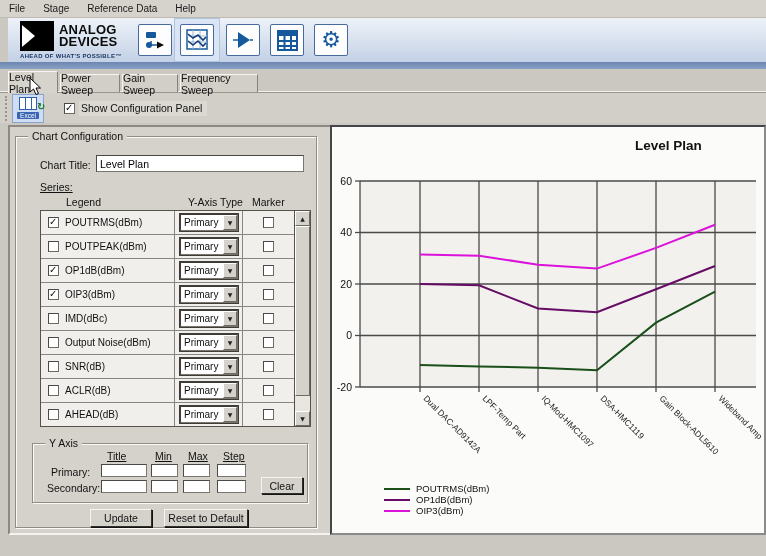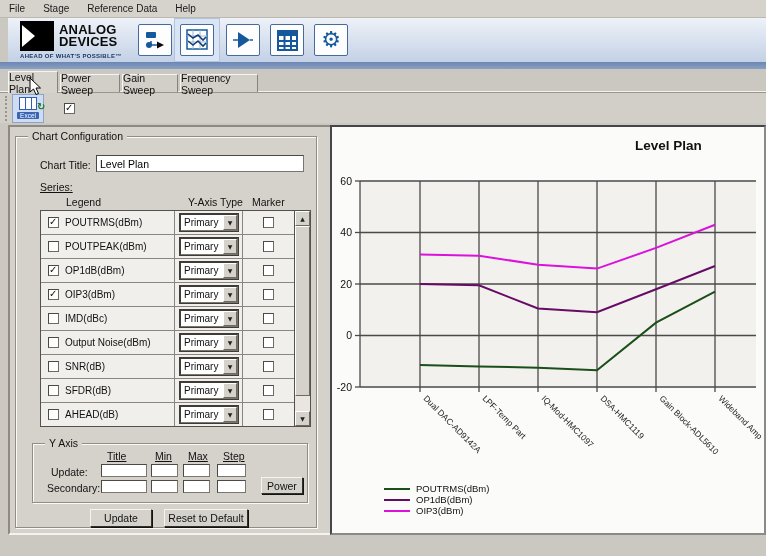--- a/index.html
+++ b/index.html
@@ -171,20 +171,21 @@
 </svg>
 
 <div id="excelbar">
   <div id="grip"></div>
   <div id="excel-btn">
     <div id="excel-grid"></div>
     <span id="excel-rot">↻</span>
     <span id="excel-label">Excel</span>
   </div>
   <span class="cb on" id="showcfg-box"></span>
+  <span id="showcfg-label">Show Configuration Panel</span>
 </div>
 
 <div id="config-panel">
   <div class="groupbox" id="gb-main">
     <span class="gb-label">Chart Configuration</span>
 
     <span class="lbl" style="left:24px; top:22px;">Chart Title:</span>
     <input class="tinput" style="left: 80px; top: 18px; width: 208px; height: 17px;" value="Level Plan">
 
     <span class="lbl ulbl" style="left:24px; top:44px;">Series:</span>
@@ -252,21 +253,21 @@
           <span class="cb "></span>
           <span class="slabel">SNR(dB)</span>
           <span class="ddl">
             <span class="ddl-t">Primary</span>
             <span class="ddl-b">▼</span>
           </span>
           <span class="cb mk "></span>
         </div>
         <div class="srow">
           <span class="cb "></span>
-          <span class="slabel">SFDR(dB)</span>
+          <span class="slabel">ACLR(dB)</span>
           <span class="ddl">
             <span class="ddl-t">Primary</span>
             <span class="ddl-b">▼</span>
           </span>
           <span class="cb mk "></span>
         </div>
         <div class="srow">
           <span class="cb "></span>
           <span class="slabel">AHEAD(dB)</span>
           <span class="ddl">
@@ -281,33 +282,33 @@
       <div id="sb-thumb"></div>
       <div class="sb-btn" style="bottom:0;">▼</div>
     </div>
 
     <div class="groupbox" id="gb-yaxis">
       <span class="gb-label">Y Axis</span>
       <span class="lbl ulbl" style="left:74px; top:6px;">Title</span>
       <span class="lbl ulbl" style="left:122px; top:6px;">Min</span>
       <span class="lbl ulbl" style="left:155px; top:6px;">Max</span>
       <span class="lbl ulbl" style="left:190px; top:6px;">Step</span>
-      <span class="lbl" style="left:18px; top:22px;">Update:</span>
+      <span class="lbl" style="left:18px; top:22px;">Primary:</span>
       <span class="lbl" style="left:14px; top:38px;">Secondary:</span>
 
       <input class="tinput" style="left: 68px; top: 20px; width: 46px; height: 13px;">
       <input class="tinput" style="left: 118px; top: 20px; width: 27px; height: 13px;">
       <input class="tinput" style="left: 150px; top: 20px; width: 27px; height: 13px;">
       <input class="tinput" style="left: 184px; top: 20px; width: 29px; height: 13px;">
       <input class="tinput" style="left: 68px; top: 36px; width: 46px; height: 13px;">
       <input class="tinput" style="left: 118px; top: 36px; width: 27px; height: 13px;">
       <input class="tinput" style="left: 150px; top: 36px; width: 27px; height: 13px;">
       <input class="tinput" style="left: 184px; top: 36px; width: 29px; height: 13px;">
       <div class="btn" style="left:228px; top:33px; width:42px; height:17px;">
-          <span>Power</span>
+          <span>Clear</span>
         </div>
     </div>
 
     <div class="btn" style="left:74px; top:372px; width:62px; height:18px;">
         <span>Update</span>
       </div>
     <div class="btn" style="left:148px; top:372px; width:84px; height:18px;">
         <span>Reset to Default</span>
       </div>
   </div>

